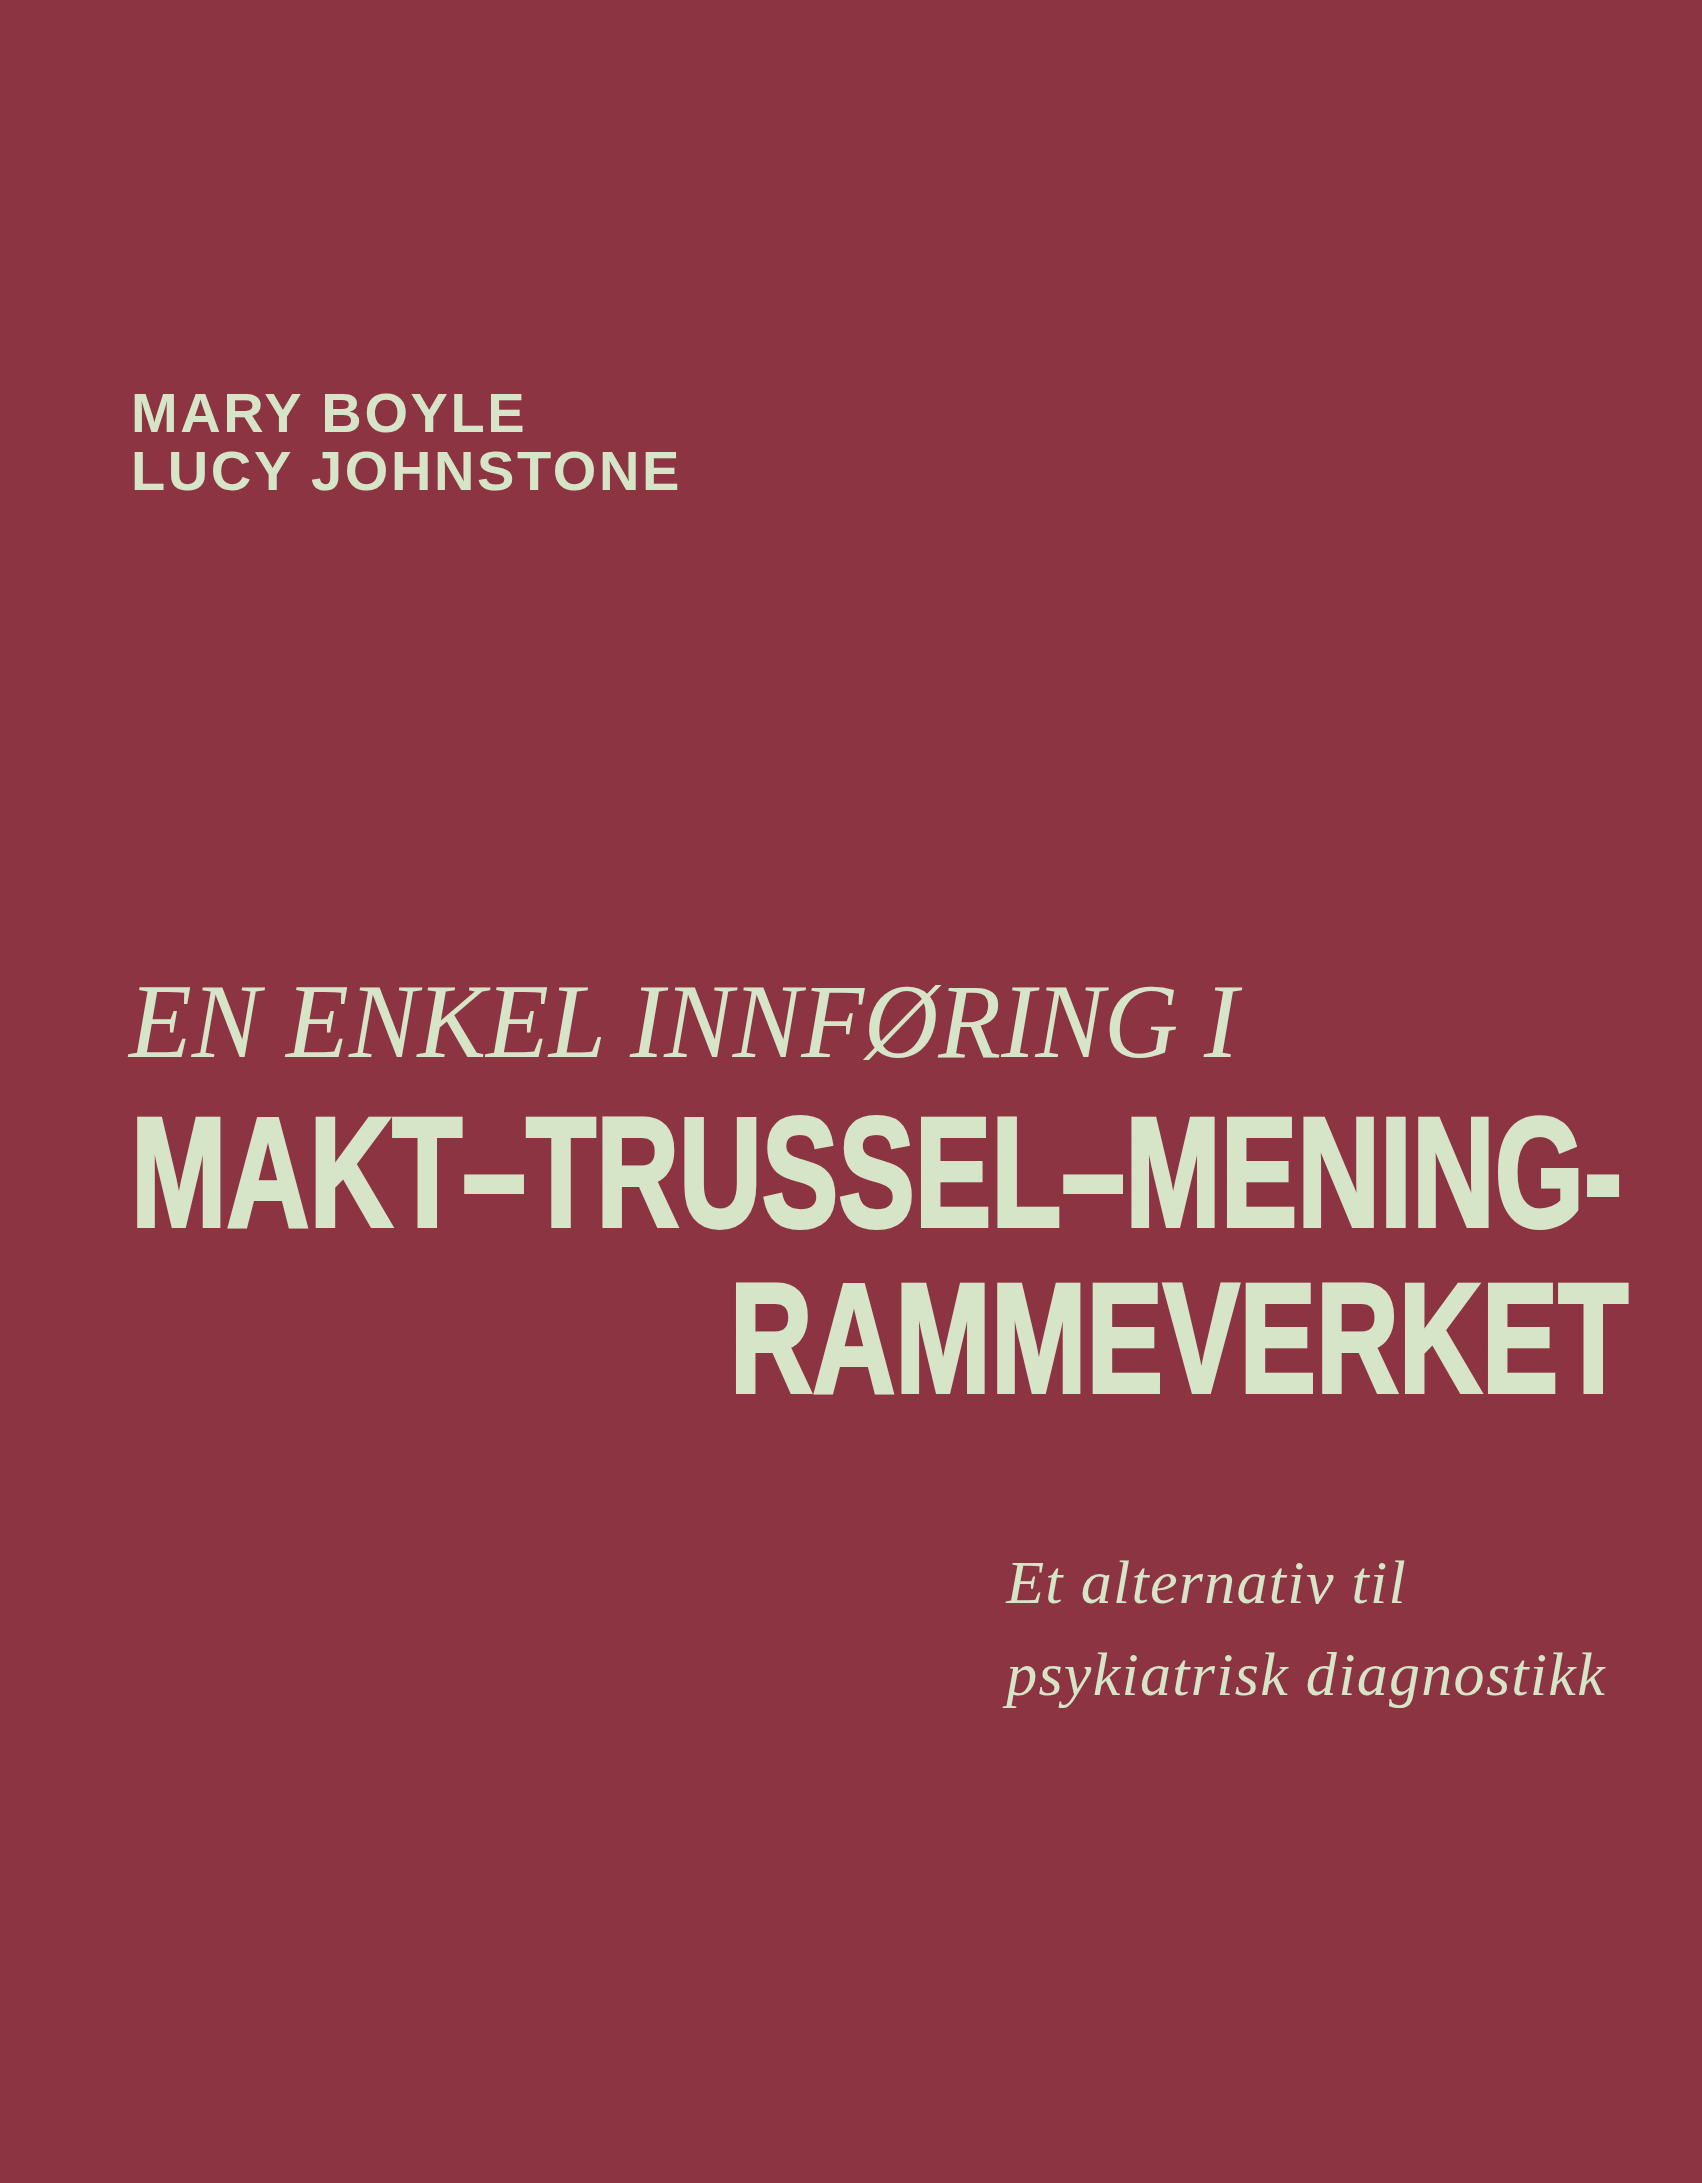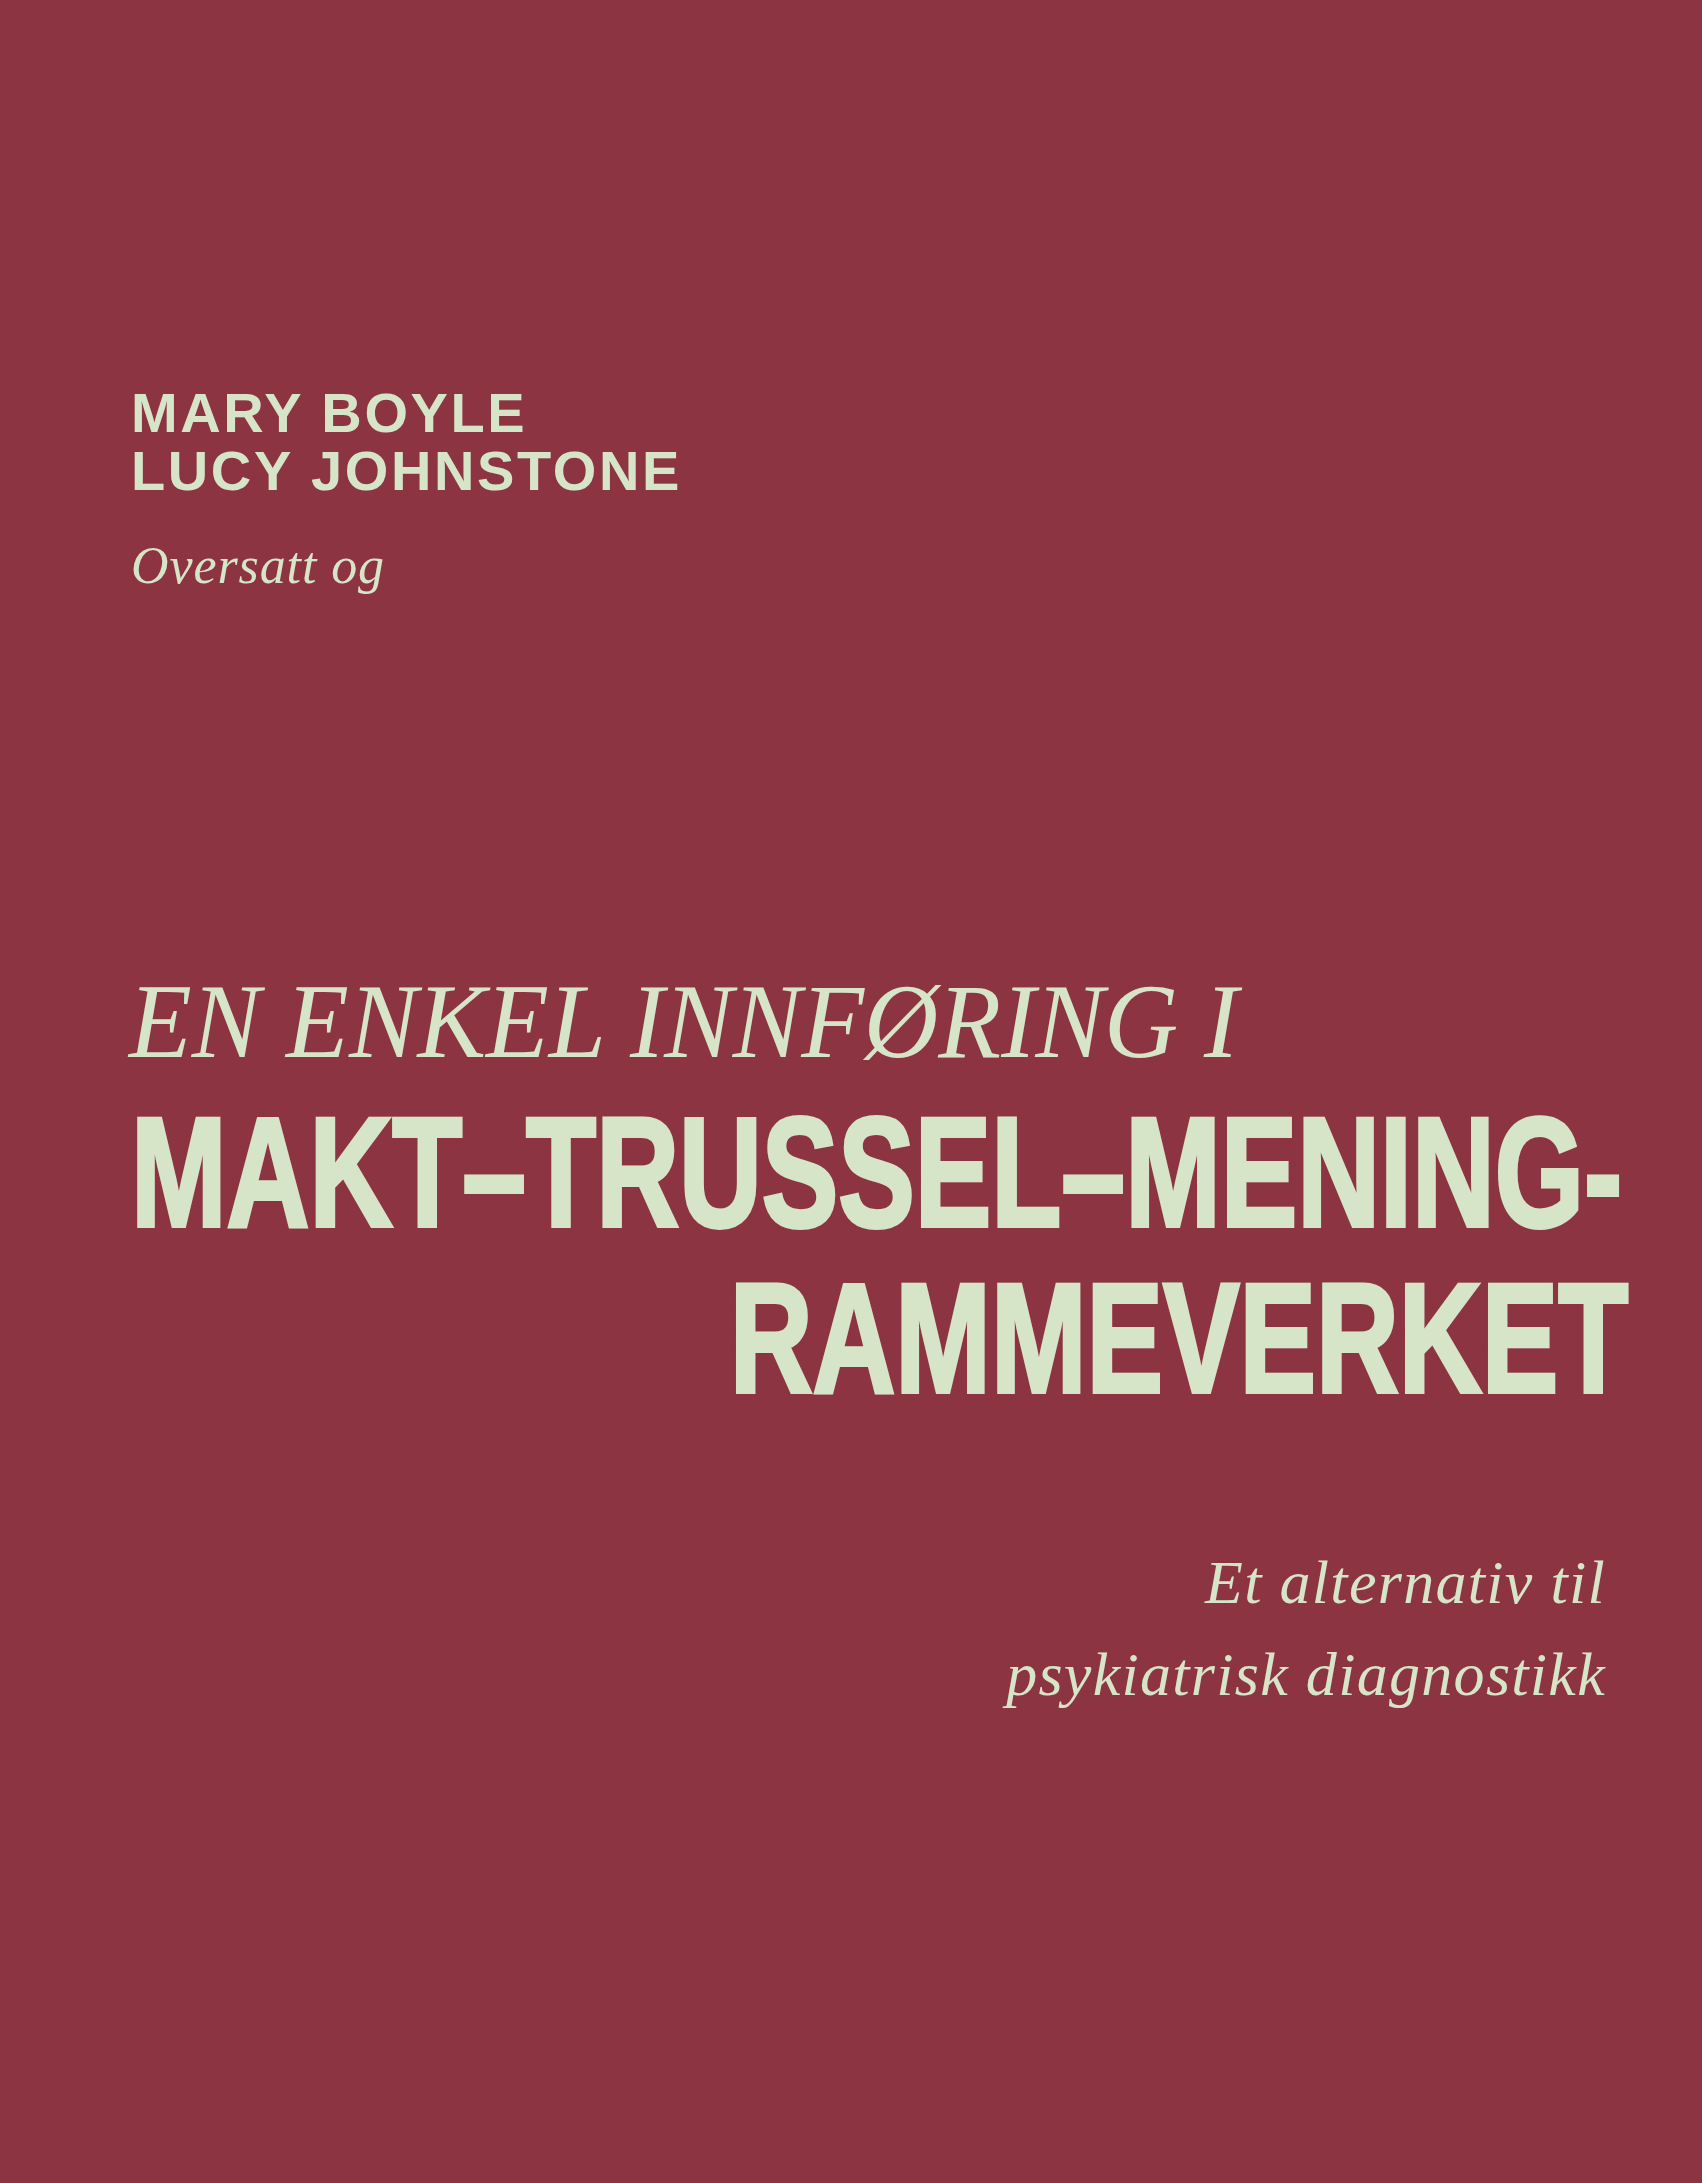--- a/index.html
+++ b/index.html
@@ -68,36 +68,35 @@
   }
   .subtitle {
     position: absolute;
     right: 96px;
     top: 1536px;
     font-family: "Liberation Serif", serif;
     font-style: italic;
     font-size: 62px;
     line-height: 92px;
     letter-spacing: 1.3px;
-    text-align: right;
+    text-align: left;
     white-space: nowrap;
   }
 </style>
 </head>
 <body style="background: rgb(140, 52, 66);">
 
 <div class="page">
 
   <div class="authors">
     <div>MARY BOYLE</div>
     <div>LUCY JOHNSTONE</div>
   </div>
 
   <div class="credit">
-    <div>Oversatt og</div>
   </div>
 
   <div class="kicker">EN ENKEL INNFØRING I</div>
 
   <div class="title-line title-line-1">MAKT–TRUSSEL–MENING-</div>
   <div class="title-line title-line-2">RAMMEVERKET</div>
 
   <div class="subtitle">
     <div>Et alternativ til</div>
     <div>psykiatrisk diagnostikk</div>

